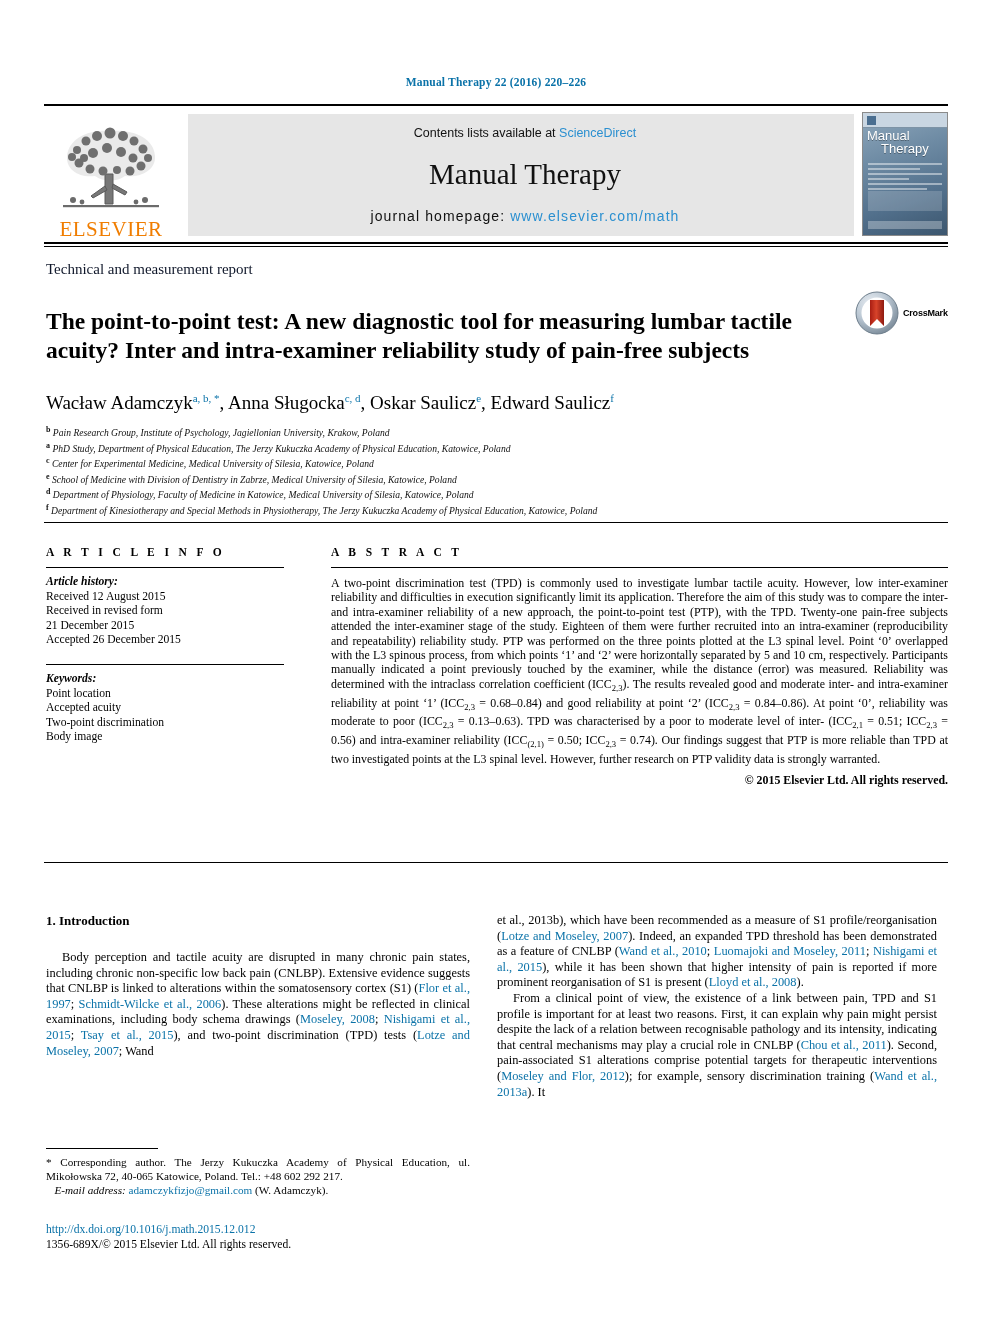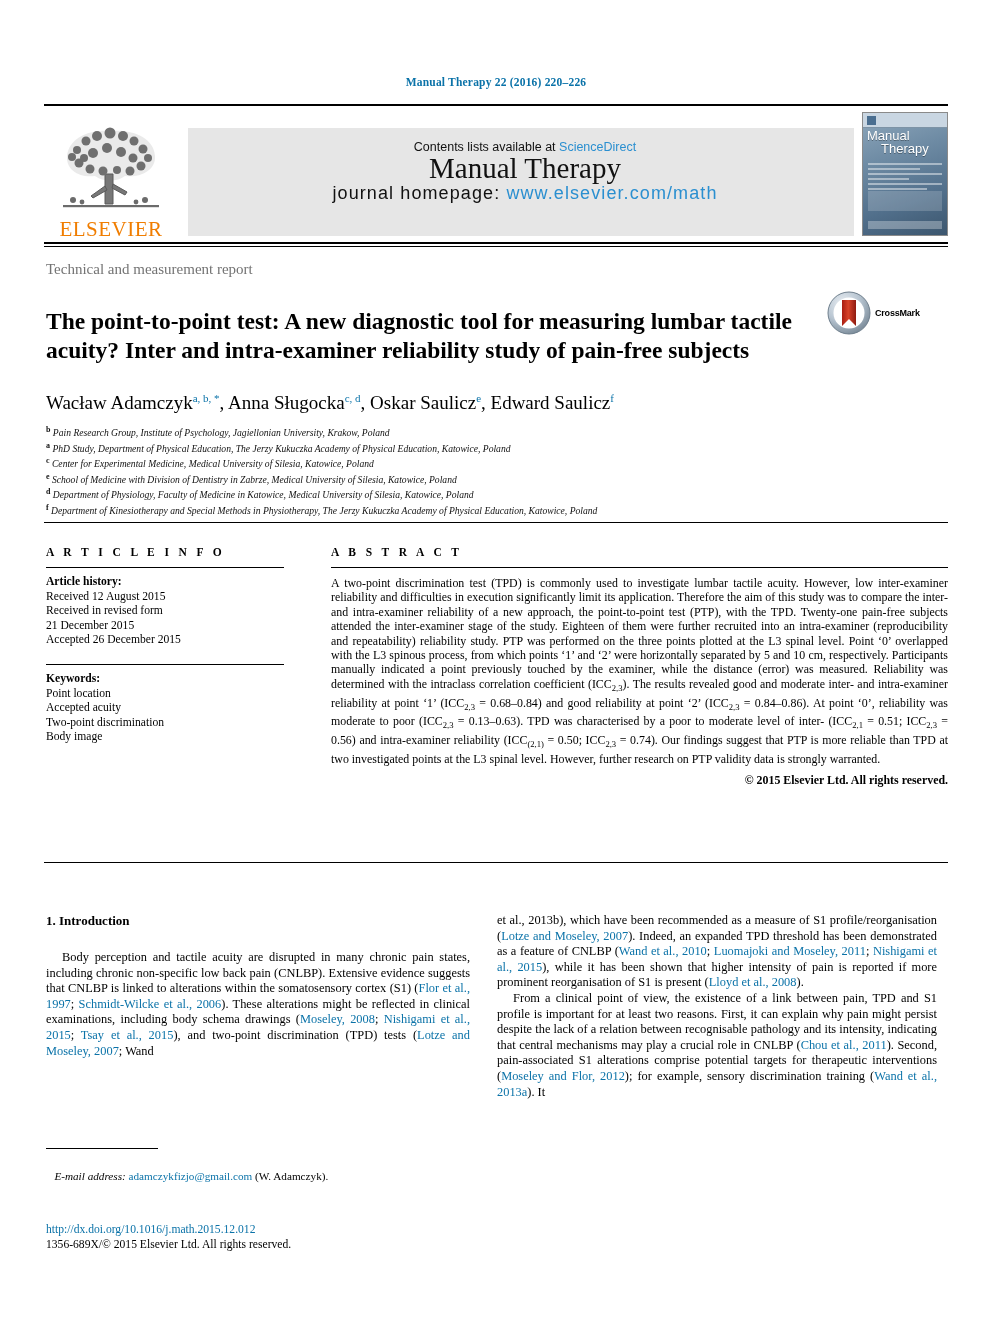--- a/index.html
+++ b/index.html
@@ -64,43 +64,43 @@
     font-family: "Liberation Serif", serif;
     font-size: 21px;
     letter-spacing: .5px;
     color: #f07d00;
     line-height: 1;
     margin-top: 1px;
   }
   .masthead-center {
     flex: 1 1 auto;
     background: #e6e6e6;
-    margin: 22px 8px 6px 10px;
+    margin: 8px 8px 6px 10px;
     display: flex;
     flex-direction: column;
     align-items: center;
-    justify-content: flex-start;
+    justify-content: space-between;
     padding: 12px 0 12px 8px;
     box-sizing: border-box;
   }
   .contents-line {
     font-family: "Liberation Sans", sans-serif;
     font-size: 12.5px;
     color: #111;
   }
   .contents-line .sd { color: #2a8fd0; }
   .journal-name {
     font-family: "Liberation Serif", serif;
     font-size: 29px;
     color: #111;
     line-height: 1;
   }
   .homepage-line {
     font-family: "Liberation Sans", sans-serif;
-    font-size: 18px;
+    font-size: 14px;
     color: #111;
     letter-spacing: 1.1px;
   }
   .homepage-line .url { color: #2a8fd0; }
   .cover-thumb {
     flex: 0 0 84px;
     width: 84px;
     margin: 6px 0 6px 0;
     border: 1px solid #8a8a8a;
     background: linear-gradient(160deg,#8fa8bc 0%, #6e8ba4 35%, #516f8b 70%, #3c566e 100%);
@@ -148,37 +148,37 @@
     left: 44px;
     width: 904px;
     border-top: 1px solid #000;
   }
 
   
   .article-type {
     position: absolute;
     left: 46px; top: 261px;
     font-size: 15px;
-    color: #737373;
+    color: #0f172a;
   }
 
   
   .title {
     position: absolute;
     left: 46px; top: 291px;
     width: 770px;
     font-size: 23.5px;
     line-height: 29px;
     color: #000;
   }
 
   
   .crossmark {
     position: absolute;
-    left: 827px; top: 291px;
+    left: 855px; top: 291px;
     width: 122px;
     display: flex;
     align-items: center;
     gap: 4px;
   }
   .cm-badge { width: 44px; height: 44px; display:block; }
   .cm-label {
     font-family: "Liberation Sans", sans-serif;
     font-size: 9px;
     font-weight: bold;
@@ -237,21 +237,21 @@
     width: 238px;
   }
   .info-col .hr {
     border-top: 1.6px solid #000;
     margin: 9px 0 7px 0;
   }
   .info-body {
     font-size: 11.6px;
     line-height: 14.6px;
   }
-  .info-body .lbl { font-weight: bold; }
+  .info-body .lbl { font-style: italic; font-weight: bold; }
 
   .abs-col {
     position: absolute;
     left: 331px; top: 546px;
     width: 617px;
   }
   .abs-col .hr {
     border-top: 1.6px solid #000;
     margin: 9px 0 8px 0;
   }
@@ -489,21 +489,21 @@
     <p id="intro-left">Body perception and tactile acuity are disrupted in many chronic pain states, including chronic non-specific low back pain (CNLBP). Extensive evidence suggests that CNLBP is linked to alterations within the somatosensory cortex (S1) (<span class="ref">Flor et al., 1997</span>; <span class="ref">Schmidt-Wilcke et al., 2006</span>). These alterations might be reflected in clinical examinations, including body schema drawings (<span class="ref">Moseley, 2008</span>; <span class="ref">Nishigami et al., 2015</span>; <span class="ref">Tsay et al., 2015</span>), and two-point discrimination (TPD) tests (<span class="ref">Lotze and Moseley, 2007</span>; Wand</p>
   </div>
 
   <div class="col-right">
     <p class="noind" id="intro-right-1">et al., 2013b), which have been recommended as a measure of S1 profile/reorganisation (<span class="ref">Lotze and Moseley, 2007</span>). Indeed, an expanded TPD threshold has been demonstrated as a feature of CNLBP (<span class="ref">Wand et al., 2010</span>; <span class="ref">Luomajoki and Moseley, 2011</span>; <span class="ref">Nishigami et al., 2015</span>), while it has been shown that higher intensity of pain is reported if more prominent reorganisation of S1 is present (<span class="ref">Lloyd et al., 2008</span>).</p>
     <p id="intro-right-2">From a clinical point of view, the existence of a link between pain, TPD and S1 profile is important for at least two reasons. First, it can explain why pain might persist despite the lack of a relation between recognisable pathology and its intensity, indicating that central mechanisms may play a crucial role in CNLBP (<span class="ref">Chou et al., 2011</span>). Second, pain-associated S1 alterations comprise potential targets for therapeutic interventions (<span class="ref">Moseley and Flor, 2012</span>); for example, sensory discrimination training (<span class="ref">Wand et al., 2013a</span>). It</p>
   </div>
 
   <div class="fnrule"></div>
   <div class="footnote">
-    <br>
+    <span>* Corresponding author. The Jerzy Kukuczka Academy of Physical Education, ul. Mikołowska 72, 40-065 Katowice, Poland. Tel.: +48 602 292 217.</span><br>
     &nbsp;&nbsp;&nbsp;<span class="em">E-mail address:</span>
     <span class="ref">adamczykfizjo@gmail.com</span>
     <span>(W. Adamczyk).</span>
   </div>
 
   <div class="doi-block">
     <div class="doi">http://dx.doi.org/10.1016/j.math.2015.12.012</div>
     <div>1356-689X/© 2015 Elsevier Ltd. All rights reserved.</div>
   </div>
 

